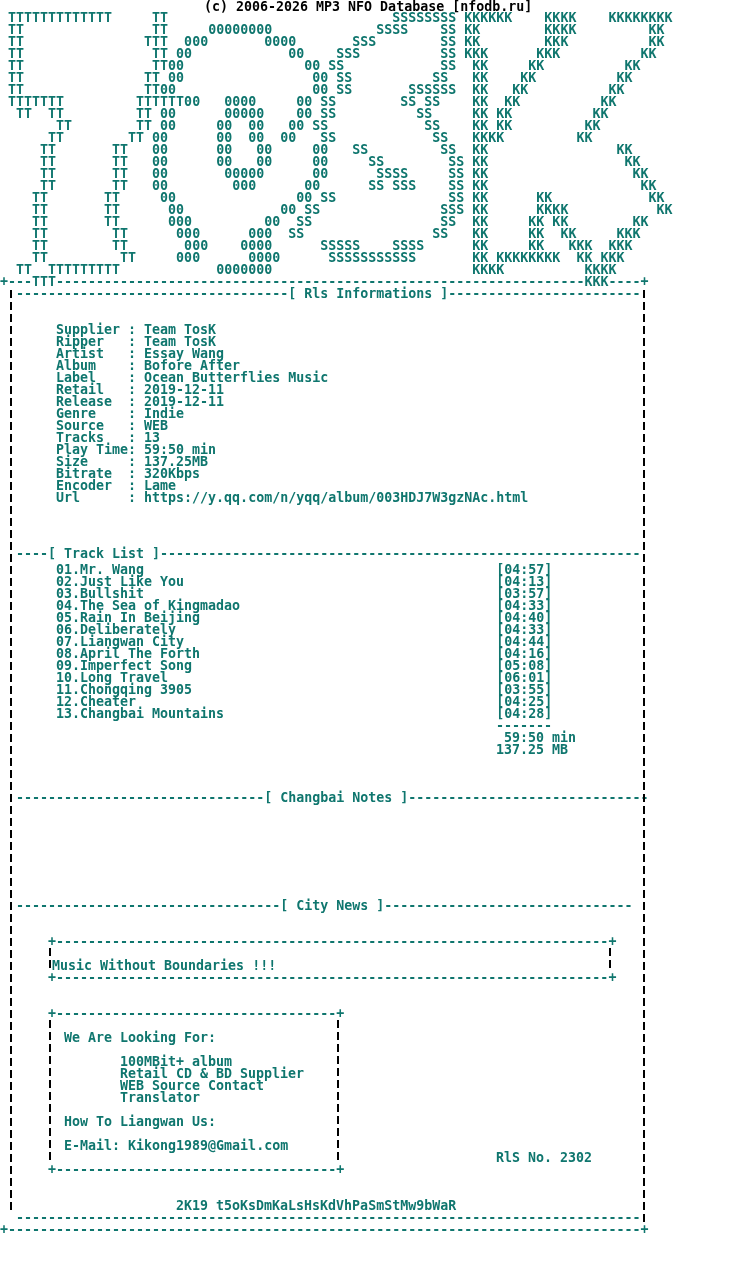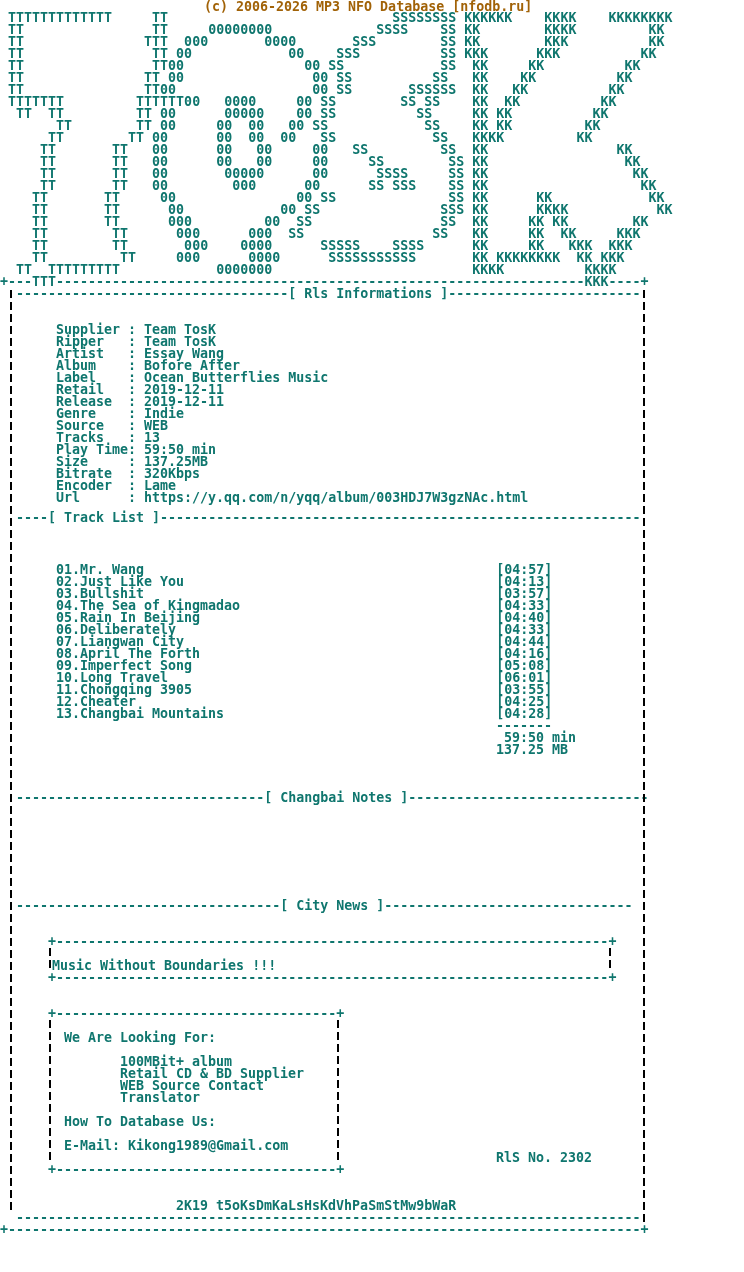--- a/index.html
+++ b/index.html
@@ -1,19 +1,19 @@
 <!DOCTYPE html>
 <html><head>
 <meta charset="utf-8">
 <style>
   html,body{margin:0;padding:0;}
   body{width:744px;height:1272px;background:#ffffff;position:relative;overflow:hidden;}
   .t{position:absolute;margin:0;font:bold 13.3px/12px "DejaVu Sans Mono",monospace;
      color:#0f766e;white-space:pre;letter-spacing:0;}
-  .red{color:#a16207;}
+  .red{color:#000000;}
   .vdash{position:absolute;width:2px;
      background:repeating-linear-gradient(to bottom,#000 0 8px,rgba(0,0,0,0) 8px 12px);}
 </style>
 </head>
 <body>
 
 <div>
 
   <pre class="t red" style="top:1px;left:204px">(c) 2006-2026 MP3 NFO Database [nfodb.ru]</pre>
 
@@ -38,21 +38,21 @@
     TT        TT      000      000  SS                SS   KK     KK  KK     KKK
     TT        TT       000    0000      SSSSS    SSSS      KK     KK   KKK  KKK
     TT         TT     000      0000      SSSSSSSSSSS       KK KKKKKKKK  KK KKK
   TT  TTTTTTTTT            0000000                         KKKK          KKKK
 +---TTT------------------------------------------------------------------KKK----+</pre>
 
   <pre class="t" id="hdr-rls" style="top:288px;left:16px">----------------------------------[ Rls Informations ]------------------------</pre>
 
   <div class="t" id="info-block" style="top:324px;left:56px"><div>Supplier : Team TosK</div><div>Ripper   : Team TosK</div><div>Artist   : Essay Wang</div><div>Album    : Bofore After</div><div>Label    : Ocean Butterflies Music</div><div>Retail   : 2019-12-11</div><div>Release  : 2019-12-11</div><div>Genre    : Indie</div><div>Source   : WEB</div><div>Tracks   : 13</div><div>Play Time: 59:50 min</div><div>Size     : 137.25MB</div><div>Bitrate  : 320Kbps</div><div>Encoder  : Lame</div><div>Url      : https://y.qq.com/n/yqq/album/003HDJ7W3gzNAc.html</div></div>
 
-  <pre class="t" id="hdr-track" style="top:512px;left:16px">----[ Track List ]------------------------------------------------------------</pre>
+  <pre class="t" id="hdr-track" style="top:548px;left:16px">----[ Track List ]------------------------------------------------------------</pre>
 
   <div class="t" id="track-block" style="top:564px;left:56px"><div>01.Mr. Wang                                            [04:57]</div><div>02.Just Like You                                       [04:13]</div><div>03.Bullshit                                            [03:57]</div><div>04.The Sea of Kingmadao                                [04:33]</div><div>05.Rain In Beijing                                     [04:40]</div><div>06.Deliberately                                        [04:33]</div><div>07.Liangwan City                                       [04:44]</div><div>08.April The Forth                                     [04:16]</div><div>09.Imperfect Song                                      [05:08]</div><div>10.Long Travel                                         [06:01]</div><div>11.Chongqing 3905                                      [03:55]</div><div>12.Cheater                                             [04:25]</div><div>13.Changbai Mountains                                  [04:28]</div></div>
 
   <pre class="t" id="totals-block" style="top:720px;left:496px">-------
  59:50 min
 137.25 MB</pre>
 
   <pre class="t" id="hdr-notes" style="top:792px;left:16px">-------------------------------[ Changbai Notes ]------------------------------</pre>
 
   <pre class="t" id="hdr-news" style="top:900px;left:16px">---------------------------------[ City News ]-------------------------------</pre>
@@ -61,21 +61,21 @@
   <div class="vdash" style="left:49px;top:948px;height:24px"></div>
   <div class="vdash" style="left:609px;top:948px;height:24px"></div>
   <pre class="t" style="top:960px;left:52px">Music Without Boundaries !!!</pre>
   <pre class="t" id="box1-bottom" style="top:972px;left:48px">+---------------------------------------------------------------------+</pre>
 
   <pre class="t" id="box2-top" style="top:1008px;left:48px">+-----------------------------------+</pre>
   <div class="vdash" style="left:49px;top:1020px;height:144px"></div>
   <div class="vdash" style="left:337px;top:1020px;height:144px"></div>
   <pre class="t" style="top:1032px;left:64px">We Are Looking For:</pre>
   <div class="t" id="looking-for-items" style="top:1056px;left:120px"><div>100MBit+ album</div><div>Retail CD &amp; BD Supplier</div><div>WEB Source Contact</div><div>Translator</div></div>
-  <pre class="t" style="top:1116px;left:64px">How To Database Us:</pre>
+  <pre class="t" style="top:1116px;left:64px">How To Liangwan Us:</pre>
   <pre class="t" style="top:1140px;left:64px">E-Mail: Kikong1989@Gmail.com</pre>
   <pre class="t" id="box2-bottom" style="top:1164px;left:48px">+-----------------------------------+</pre>
 
   <pre class="t" style="top:1152px;left:496px">RlS No. 2302</pre>
 
   <pre class="t" style="top:1200px;left:176px">2K19 t5oKsDmKaLsHsKdVhPaSmStMw9bWaR</pre>
 
   <pre class="t" id="bottom-line-1" style="top:1212px;left:16px">------------------------------------------------------------------------------</pre>
   <pre class="t" id="bottom-line-2" style="top:1224px;left:0">+-------------------------------------------------------------------------------+</pre>
 

